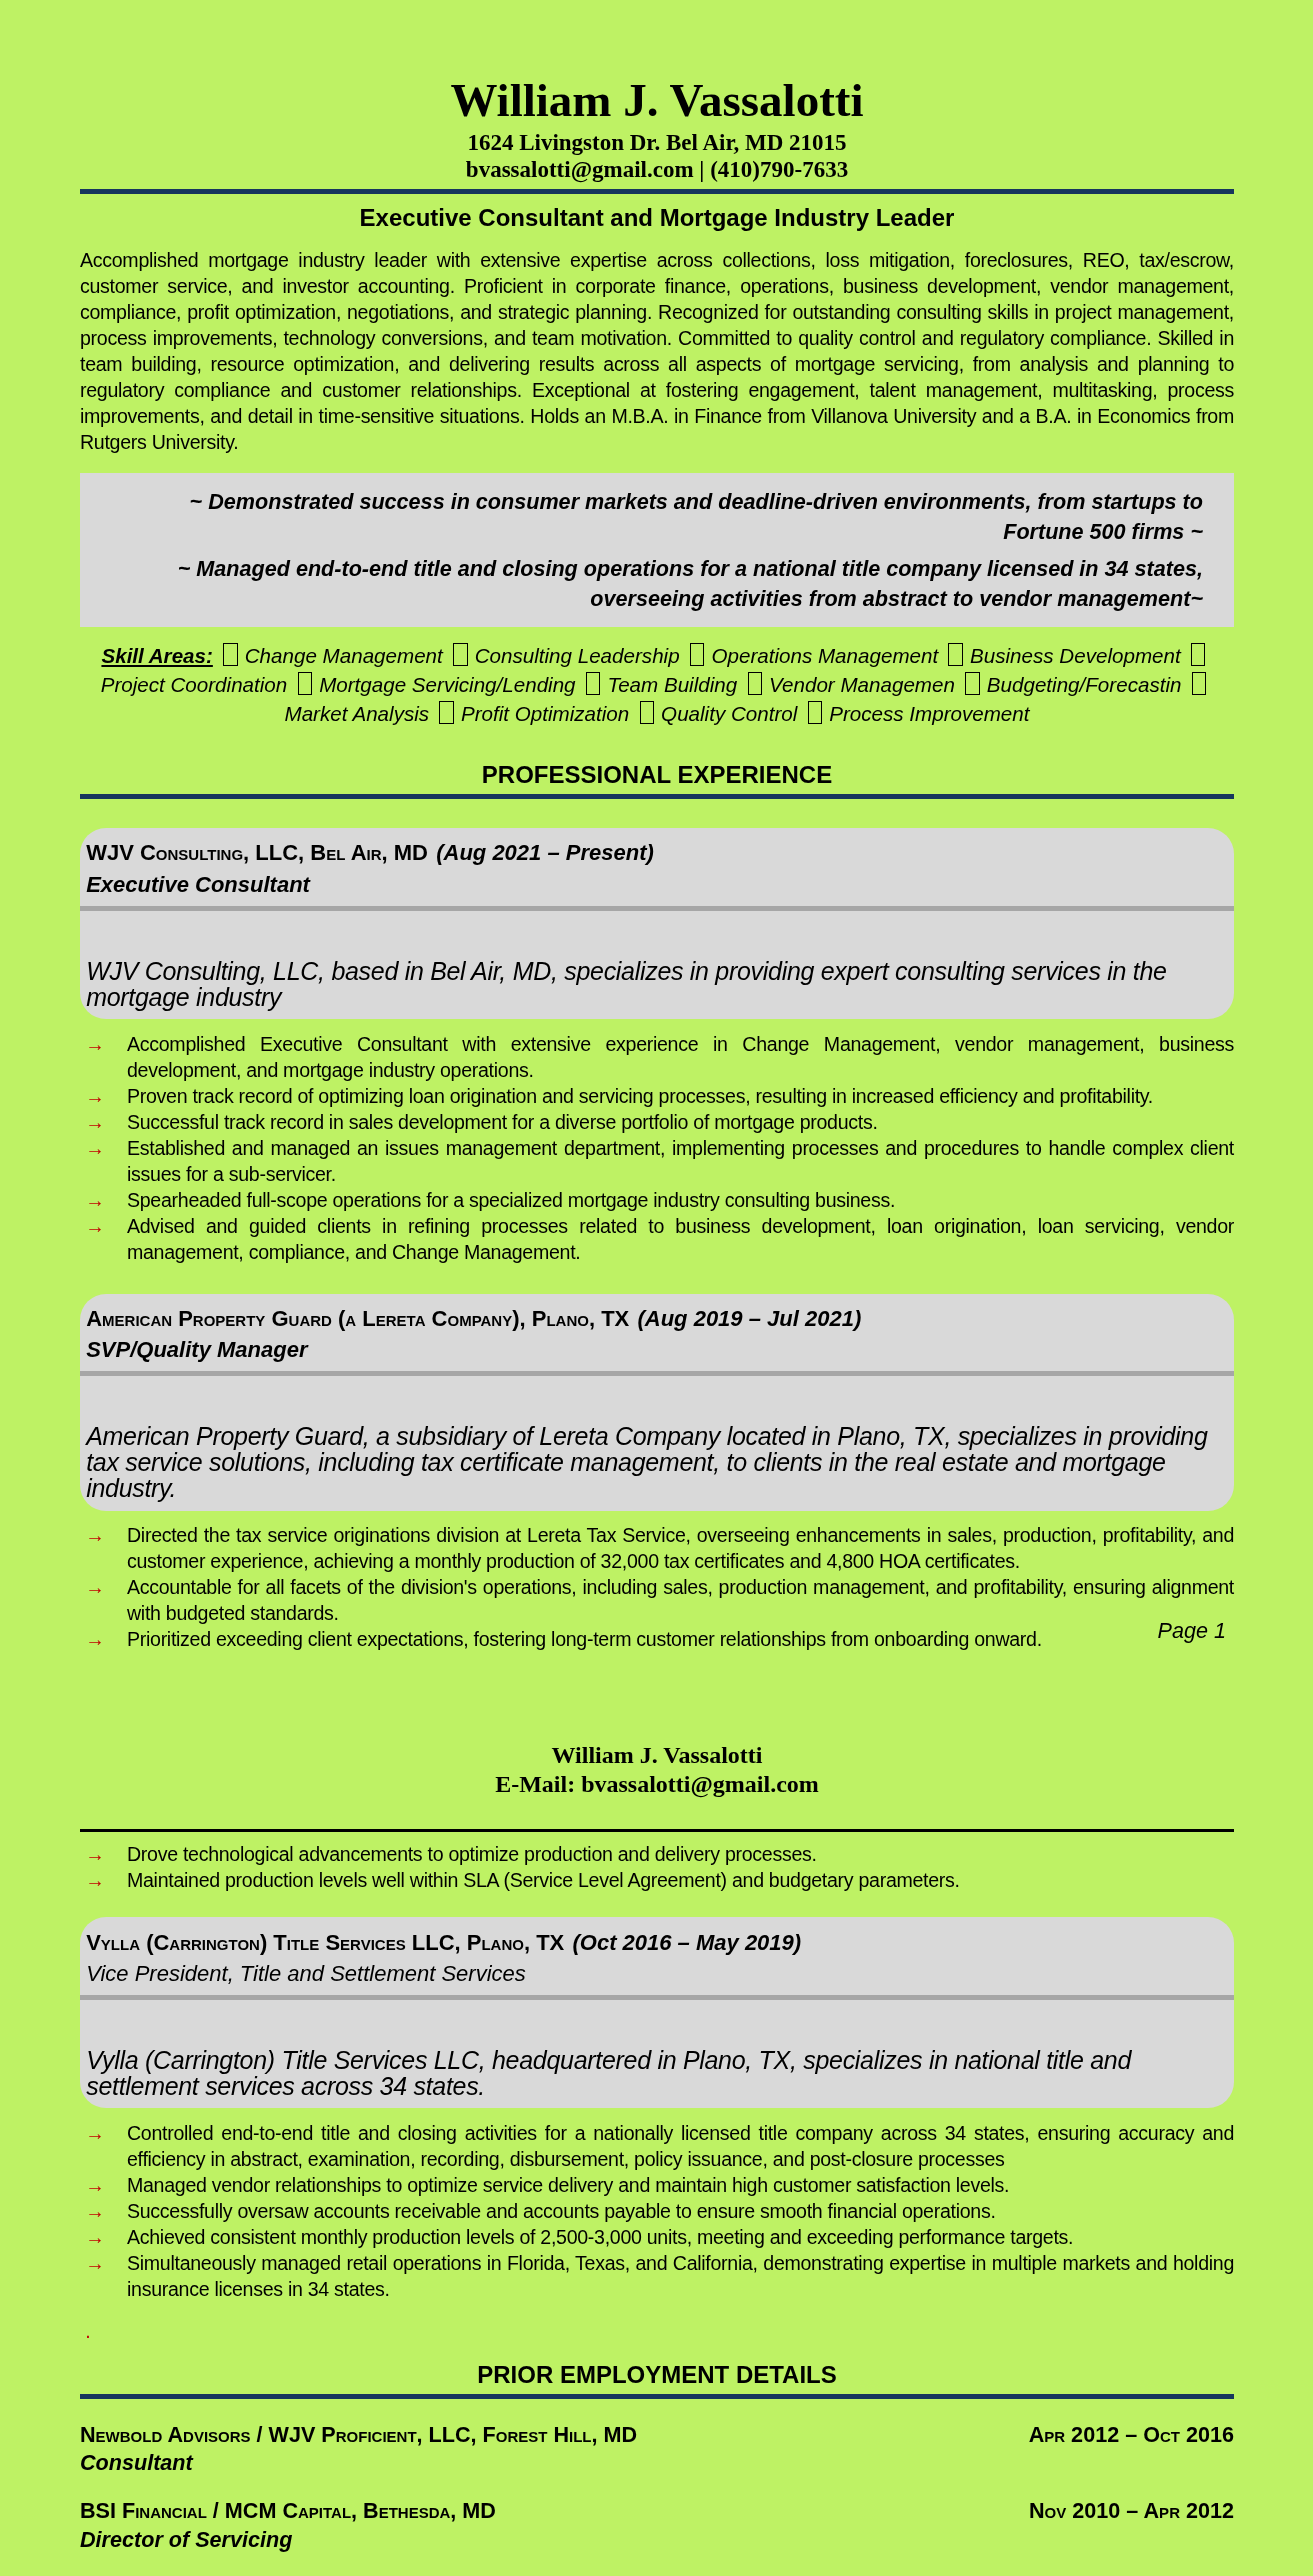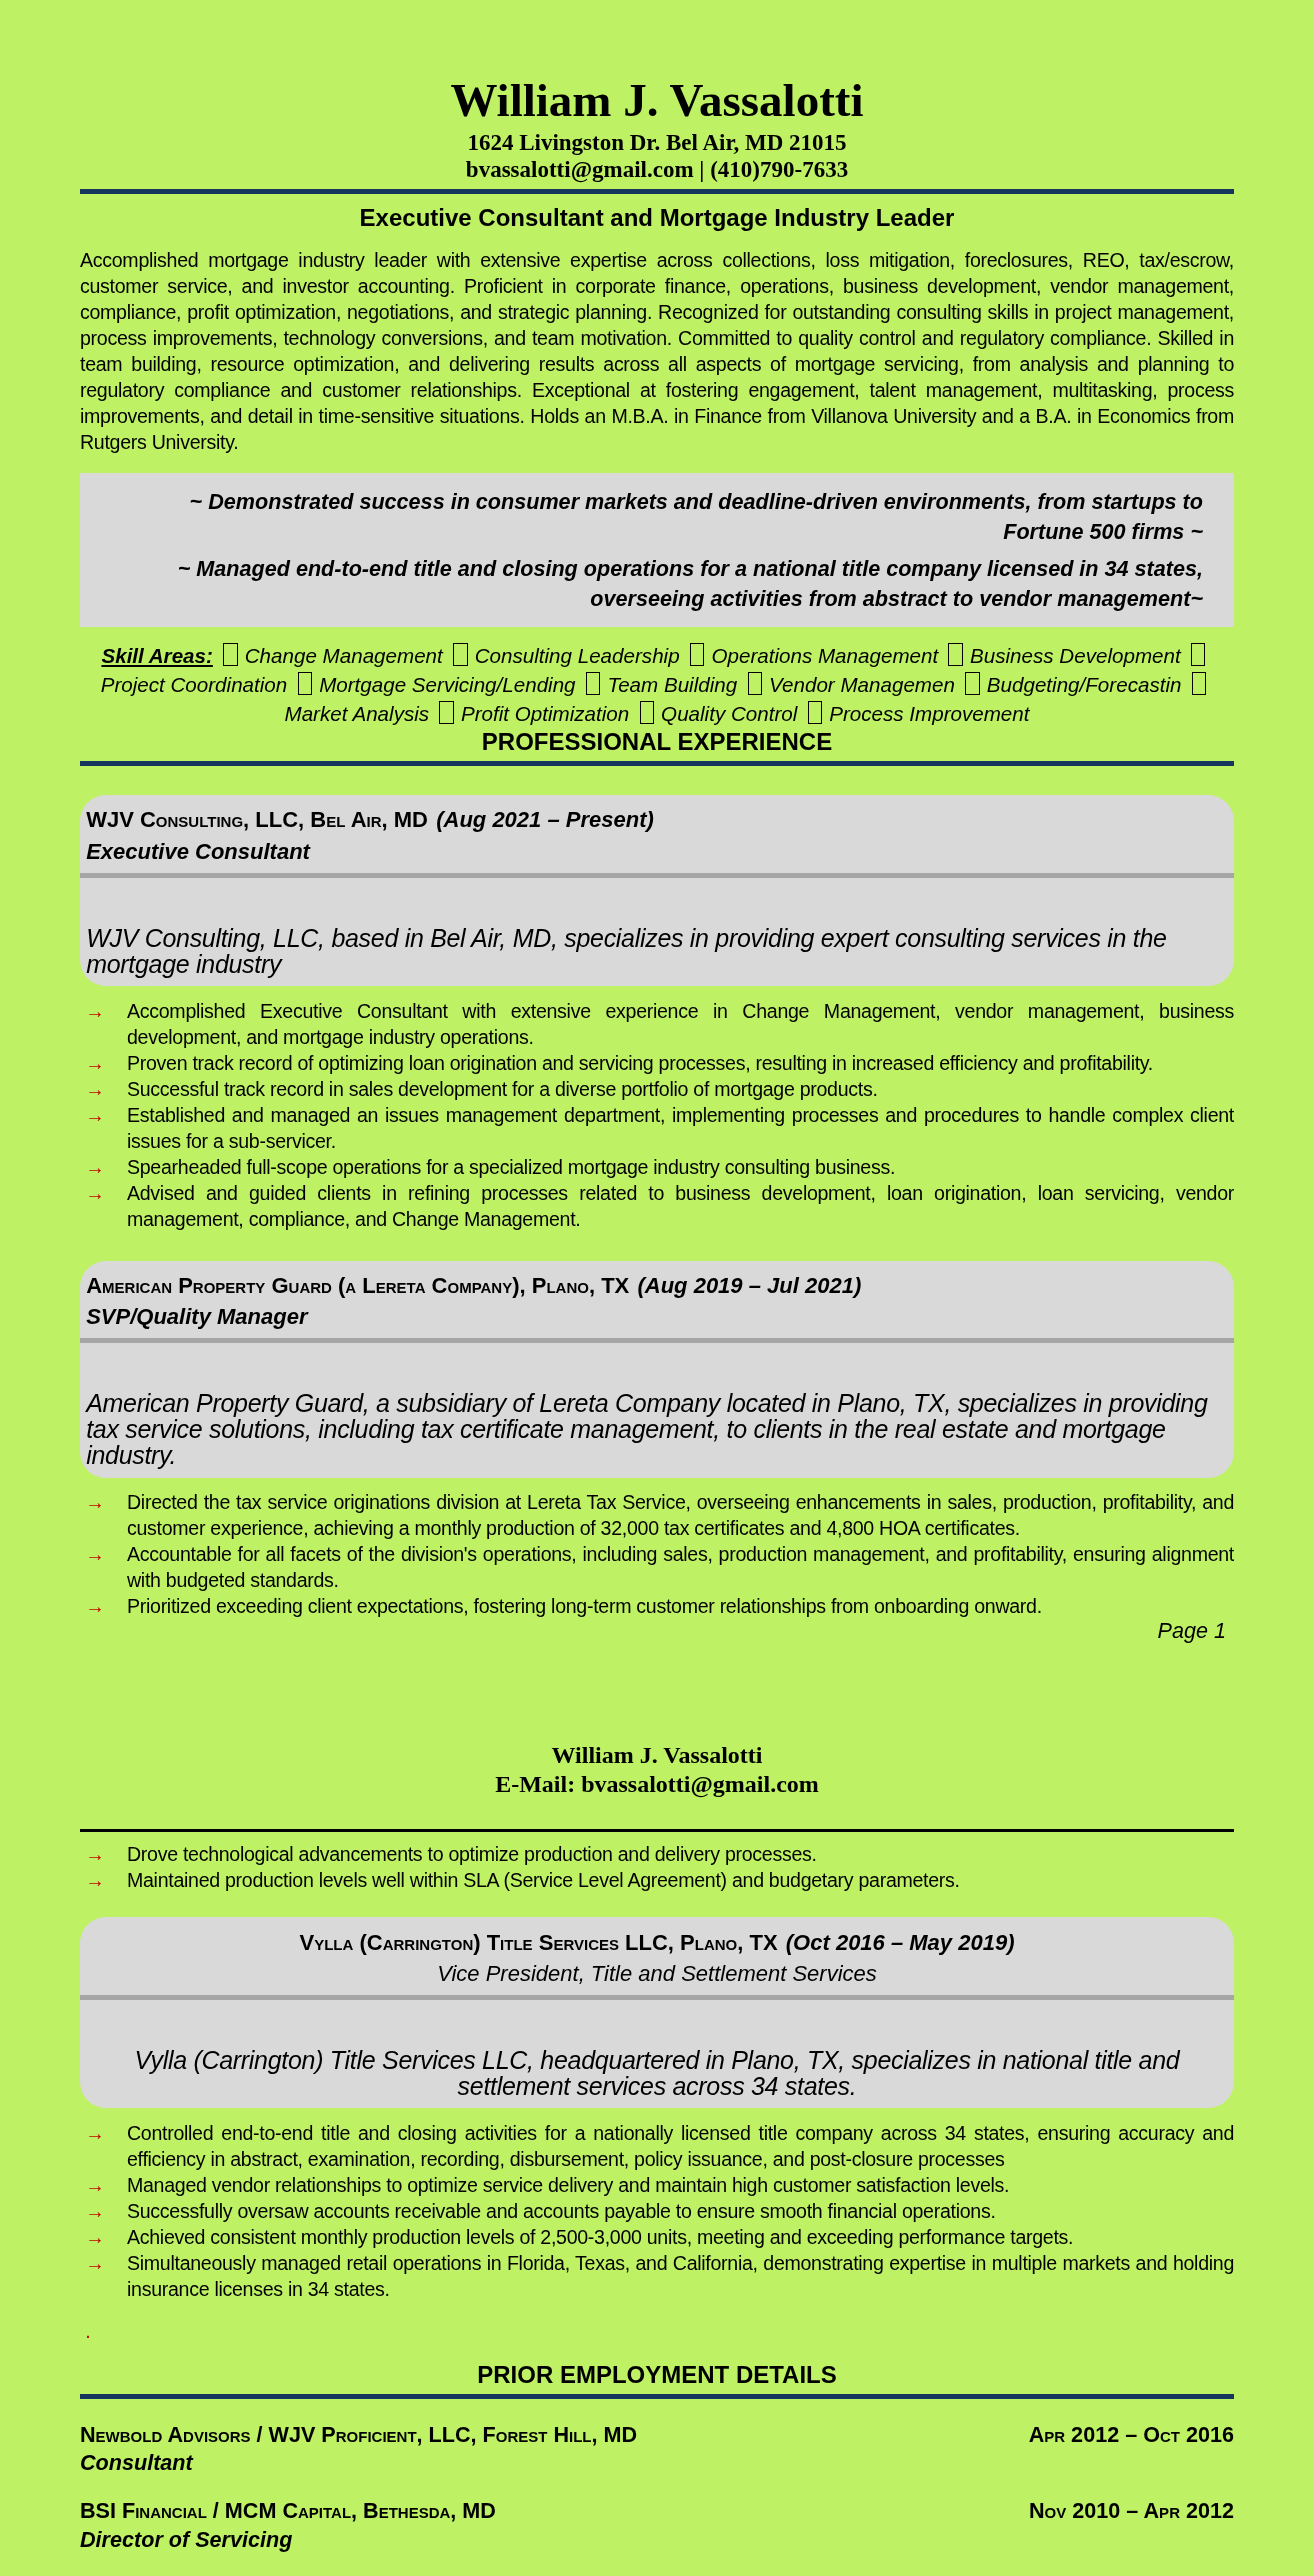--- a/index.html
+++ b/index.html
@@ -23,21 +23,21 @@
   .highlight-box { margin-top:18.5px; padding:13.4px 31px; text-align:center;
                    font-weight:bold; font-style:italic; font-size:21.6px; line-height:30px; }
   .highlight-box p { margin:0 0 7.2px 0; }
   .highlight-box p:last-child { margin-bottom:0; }
 
   .skills { text-align:center; font-style:italic; font-size:20.6px; line-height:29px; margin-top:13.4px; }
   .skills .label { font-weight:bold; text-decoration:underline; }
   .tofu { display:inline-block; width:12.4px; height:20.6px; border:1.5px solid #000;
           margin:0 7.2px -3.1px 10.3px; }
 
-  .section-head { text-align:center; font-weight:bold; font-size:24px; line-height:27px; }
+  .section-head { text-align:center; font-weight:bold; font-size:24px; line-height:27px; margin-top:33px; }
 
   
   .job-box { margin-top:29px;border-radius:26px; }
   .job-head { padding:10.3px 6.2px 7.2px 6.2px; }
   .job-company { font-size:22px; line-height:29px; font-weight:bold; font-variant:small-caps; }
   .job-dates { font-variant:normal; font-style:italic; margin-left:8.2px; }
   .job-title { font-size:22px; line-height:28px; font-weight:bold; font-style:italic; margin-top:3.1px; }
   .job-title.regular { font-weight:normal; }
   .job-divider { height:5.2px; }
   .job-desc { padding:27px 6.2px 9.3px 6.2px; font-style:italic; font-size:25px;
@@ -168,21 +168,21 @@
         <span class="arrow" style="color:#C00000;">→</span>
         <span class="text">Drove technological advancements to optimize production and delivery processes.</span>
       </div>
 
       <div class="bullet">
         <span class="arrow" style="color:#C00000;">→</span>
         <span class="text">Maintained production levels well within SLA (Service Level Agreement) and budgetary parameters.</span>
       </div>
     </div>
 
-  <div class="job-box" style="background:#D9D9D9; margin-top:24px;text-align:center;">
+  <div class="job-box" style="background:#D9D9D9; margin-top:24px;">
     <div class="job-head">
       <div class="job-company"><span>Vylla (Carrington) Title Services LLC, Plano, TX</span><span class="job-dates">(Oct 2016 – May 2019)</span></div>
       <div class="job-title regular">Vice President, Title and Settlement Services</div>
     </div>
     <div class="job-divider" style="background:#A6A6A6;"></div>
     <div class="job-desc">Vylla (Carrington) Title Services LLC, headquartered in Plano, TX, specializes in national title and settlement services across 34 states.</div>
   </div>
   <div class="bullets">
 
       <div class="bullet">

